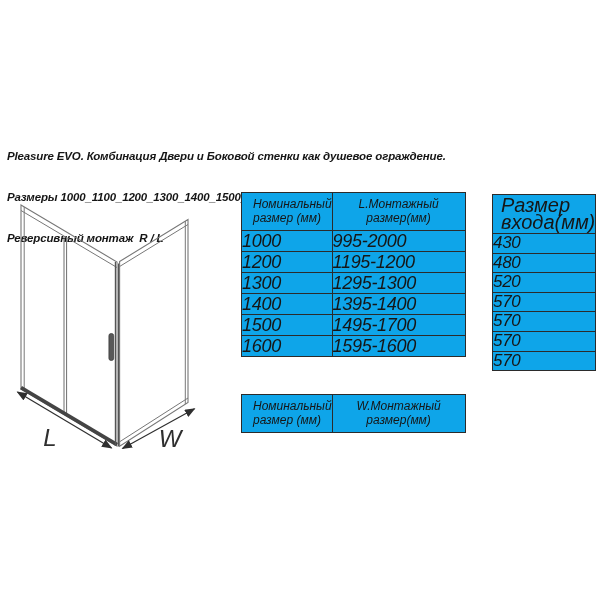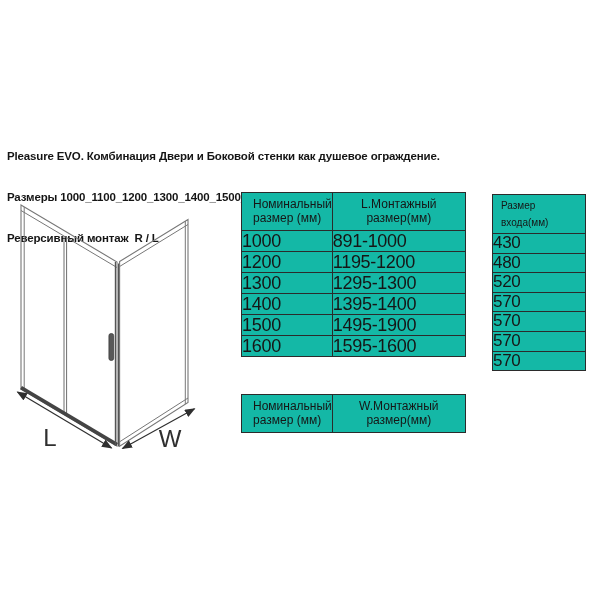--- a/index.html
+++ b/index.html
@@ -1,43 +1,43 @@
 <!DOCTYPE html>
 <html><head>
 <meta charset="utf-8">
 <style>
   * { margin:0; padding:0; box-sizing:border-box; }
   html,body { background:#ffffff; }
   .page {
     position:relative; width:600px; height:568px; background:#ffffff;
-    font-family:"Liberation Sans", sans-serif; color:#111; overflow:hidden;
+    font-family:"Liberation Sans", sans-serif; color:#111; overflow:hidden;font-style:italic;
   }
   
   .title-block {
     position:absolute; left:7px; top:123px;
     font-size:11.5px; font-weight:bold; line-height:13.6px;
     letter-spacing:-0.15px; white-space:pre-wrap; color:#151515;
   }
   
   .diagram { position:absolute; left:0; top:180px; width:230px; height:290px; }
   
-  table.tbl { position:absolute; border-collapse:collapse; table-layout:fixed; background:#14b8a6; }
+  table.tbl { position:absolute; border-collapse:collapse; table-layout:fixed; background:#0ea5e9; }
   .tbl th, .tbl td {
     border:1.5px solid #2b2b2b; padding:0; font-weight:normal;
     vertical-align:middle; color:#161616;
   }
   .tbl th { font-size:12px; line-height:13.8px; }
   .tbl th .hl { display:block; }
   .tbl-l { left:241px; top:192px; }
   .tbl-w { left:241px; top:394px; }
   .tbl-l th, .tbl-w th { height:38px; }
   .tbl-l td, .tbl-w td { height:20px; font-size:18px; line-height:20px; letter-spacing:-0.3px; }
   .tbl-l th.c1, .tbl-w th.c1 { text-align:left; padding-left:11px; }
   .tbl-entry { left:492px; top:194px; }
-  .tbl-entry th { height:39px; font-size:10px; line-height:17.5px; text-align:left; padding-left:8px; }
+  .tbl-entry th { height:39px; font-size:20px; line-height:17.5px; text-align:left; padding-left:8px; }
   .tbl-entry td { height:18.6px; font-size:17px; line-height:18.6px; letter-spacing:-0.3px;margin-top:24px; }
 </style>
 </head>
 <body>
 
 <div class="page">
 
   <div class="title-block">
     <div>Pleasure EVO. Комбинация Двери и Боковой стенки как душевое ограждение.</div>
     <div>Размеры 1000_1100_1200_1300_1400_1500_1600 x 800_900</div>
@@ -88,37 +88,37 @@
         <span class="hl">Номинальный</span>
         <span class="hl">размер (мм)</span>
       </th>
       <th>
         <span class="hl">L.Монтажный</span>
         <span class="hl">размер(мм)</span>
       </th>
     </tr>
     <tr>
       <td>1000</td>
-      <td>891-1000</td>
+      <td>995-2000</td>
     </tr>
     <tr>
       <td>1200</td>
       <td>1195-1200</td>
     </tr>
     <tr>
       <td>1300</td>
       <td>1295-1300</td>
     </tr>
     <tr>
       <td>1400</td>
       <td>1395-1400</td>
     </tr>
     <tr>
       <td>1500</td>
-      <td>1495-1900</td>
+      <td>1495-1700</td>
     </tr>
     <tr>
       <td>1600</td>
       <td>1595-1600</td>
     </tr>
   </tbody>
     </table>
 
   <table class="tbl tbl-entry">
     <colgroup>

